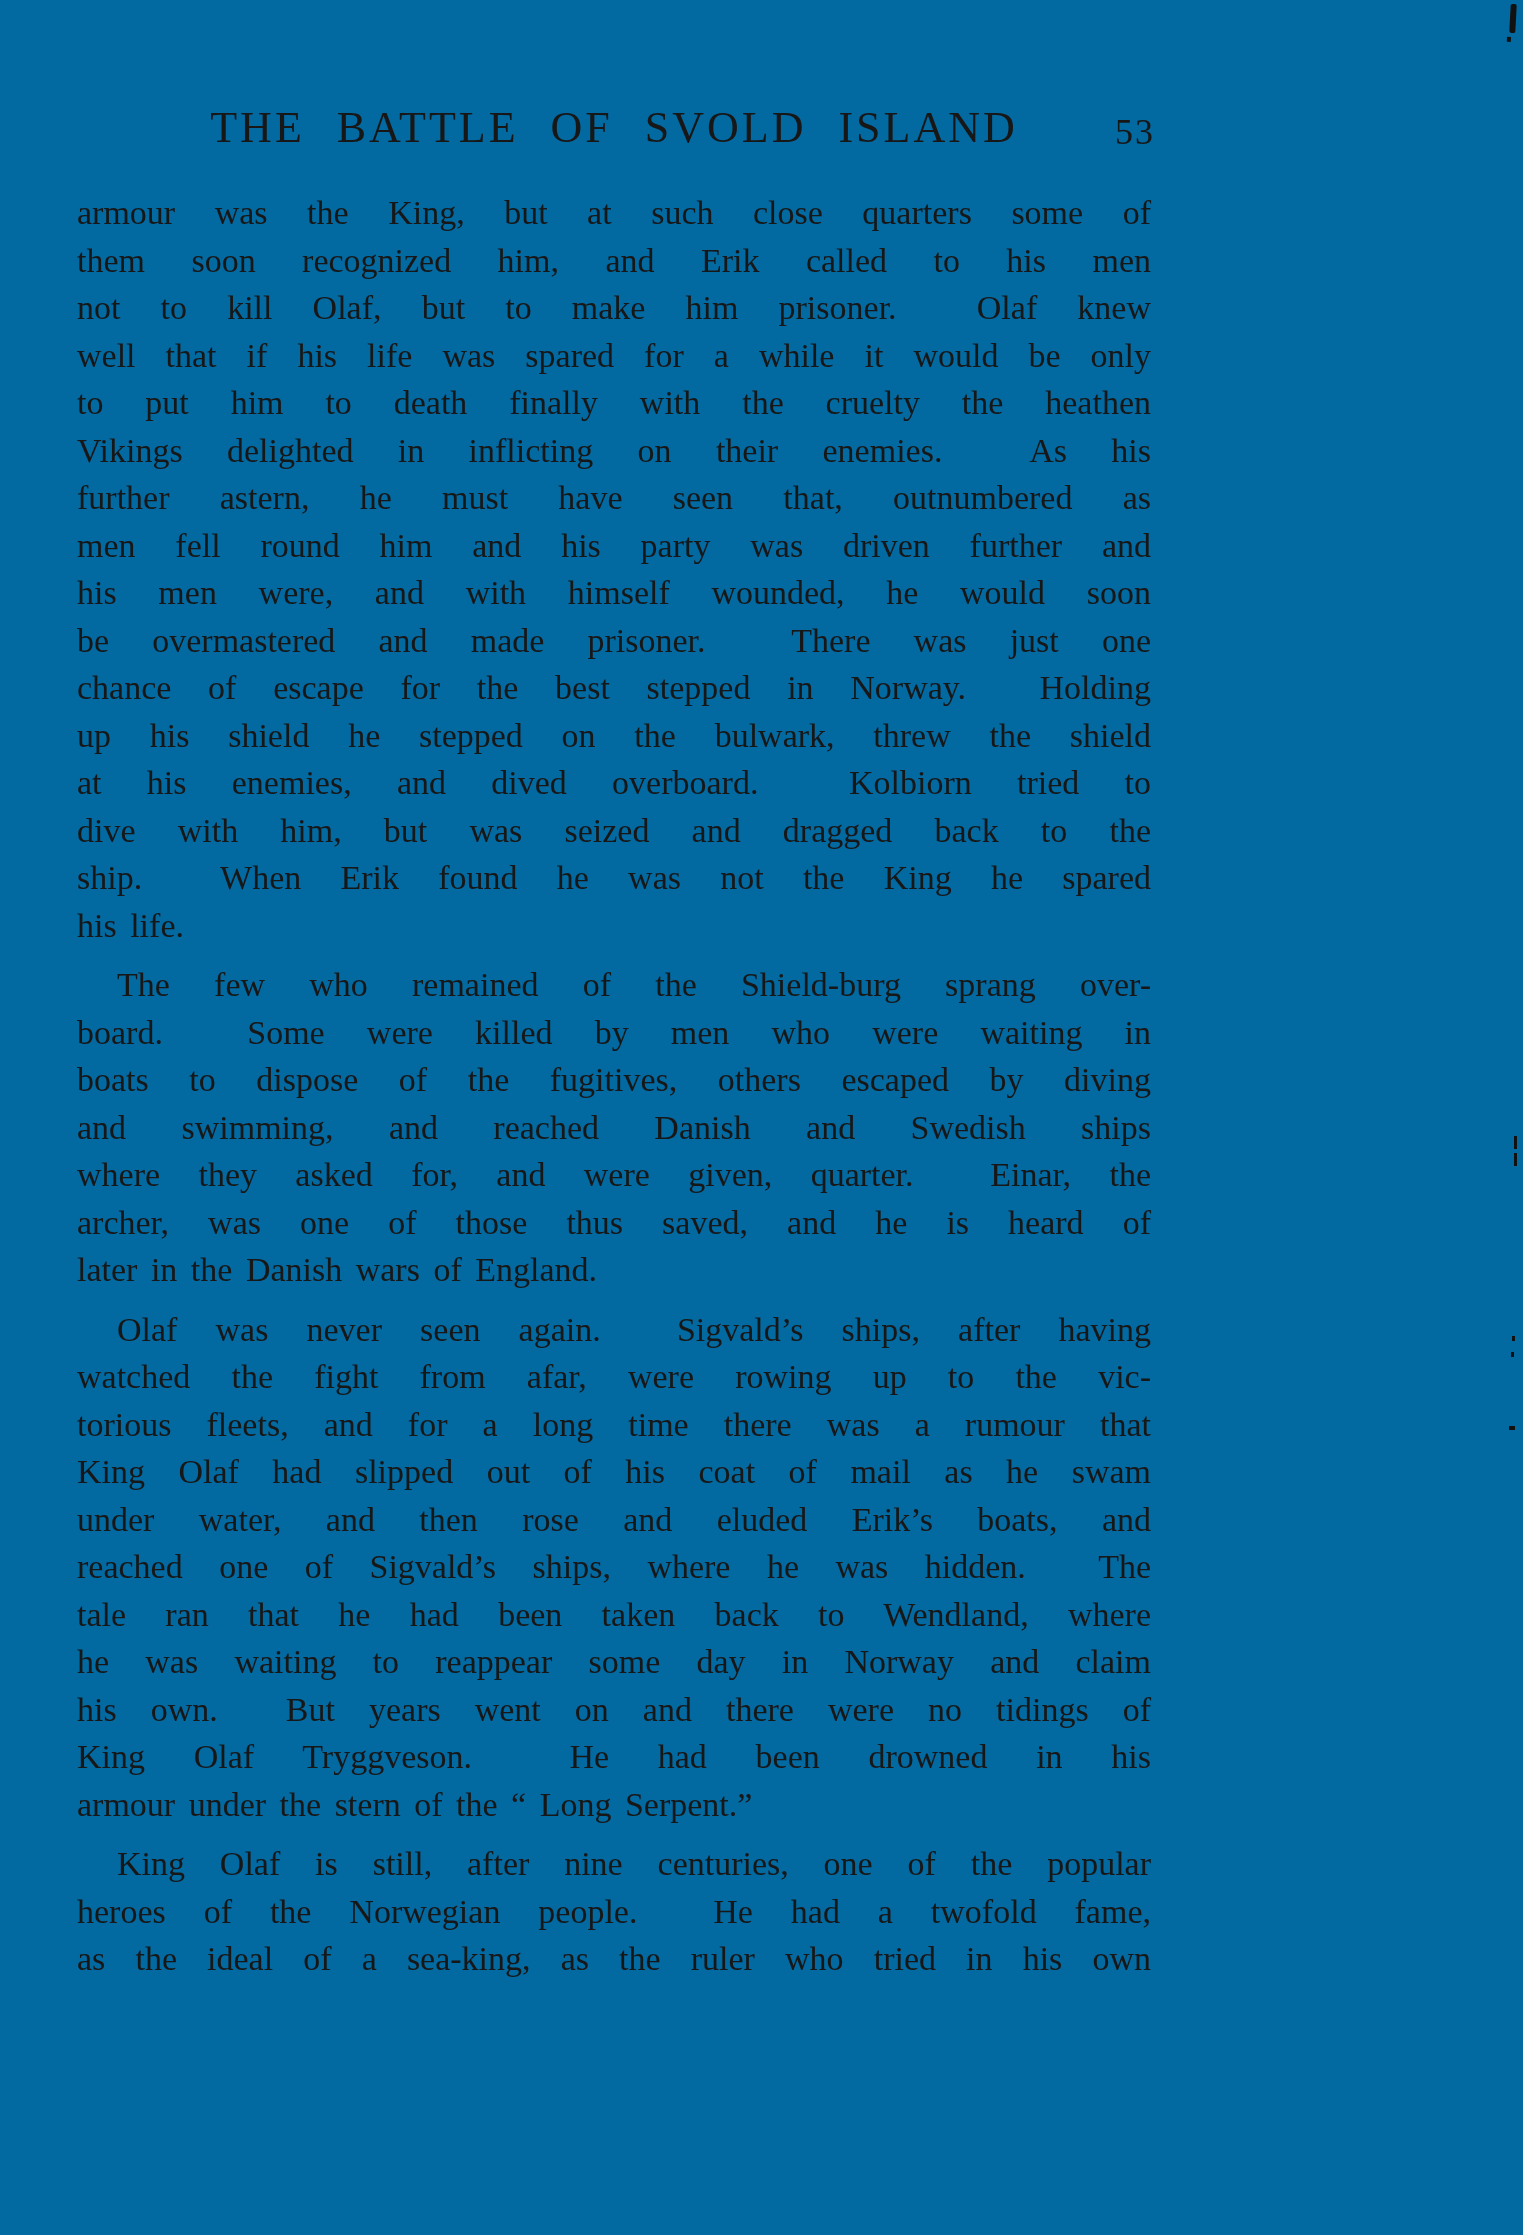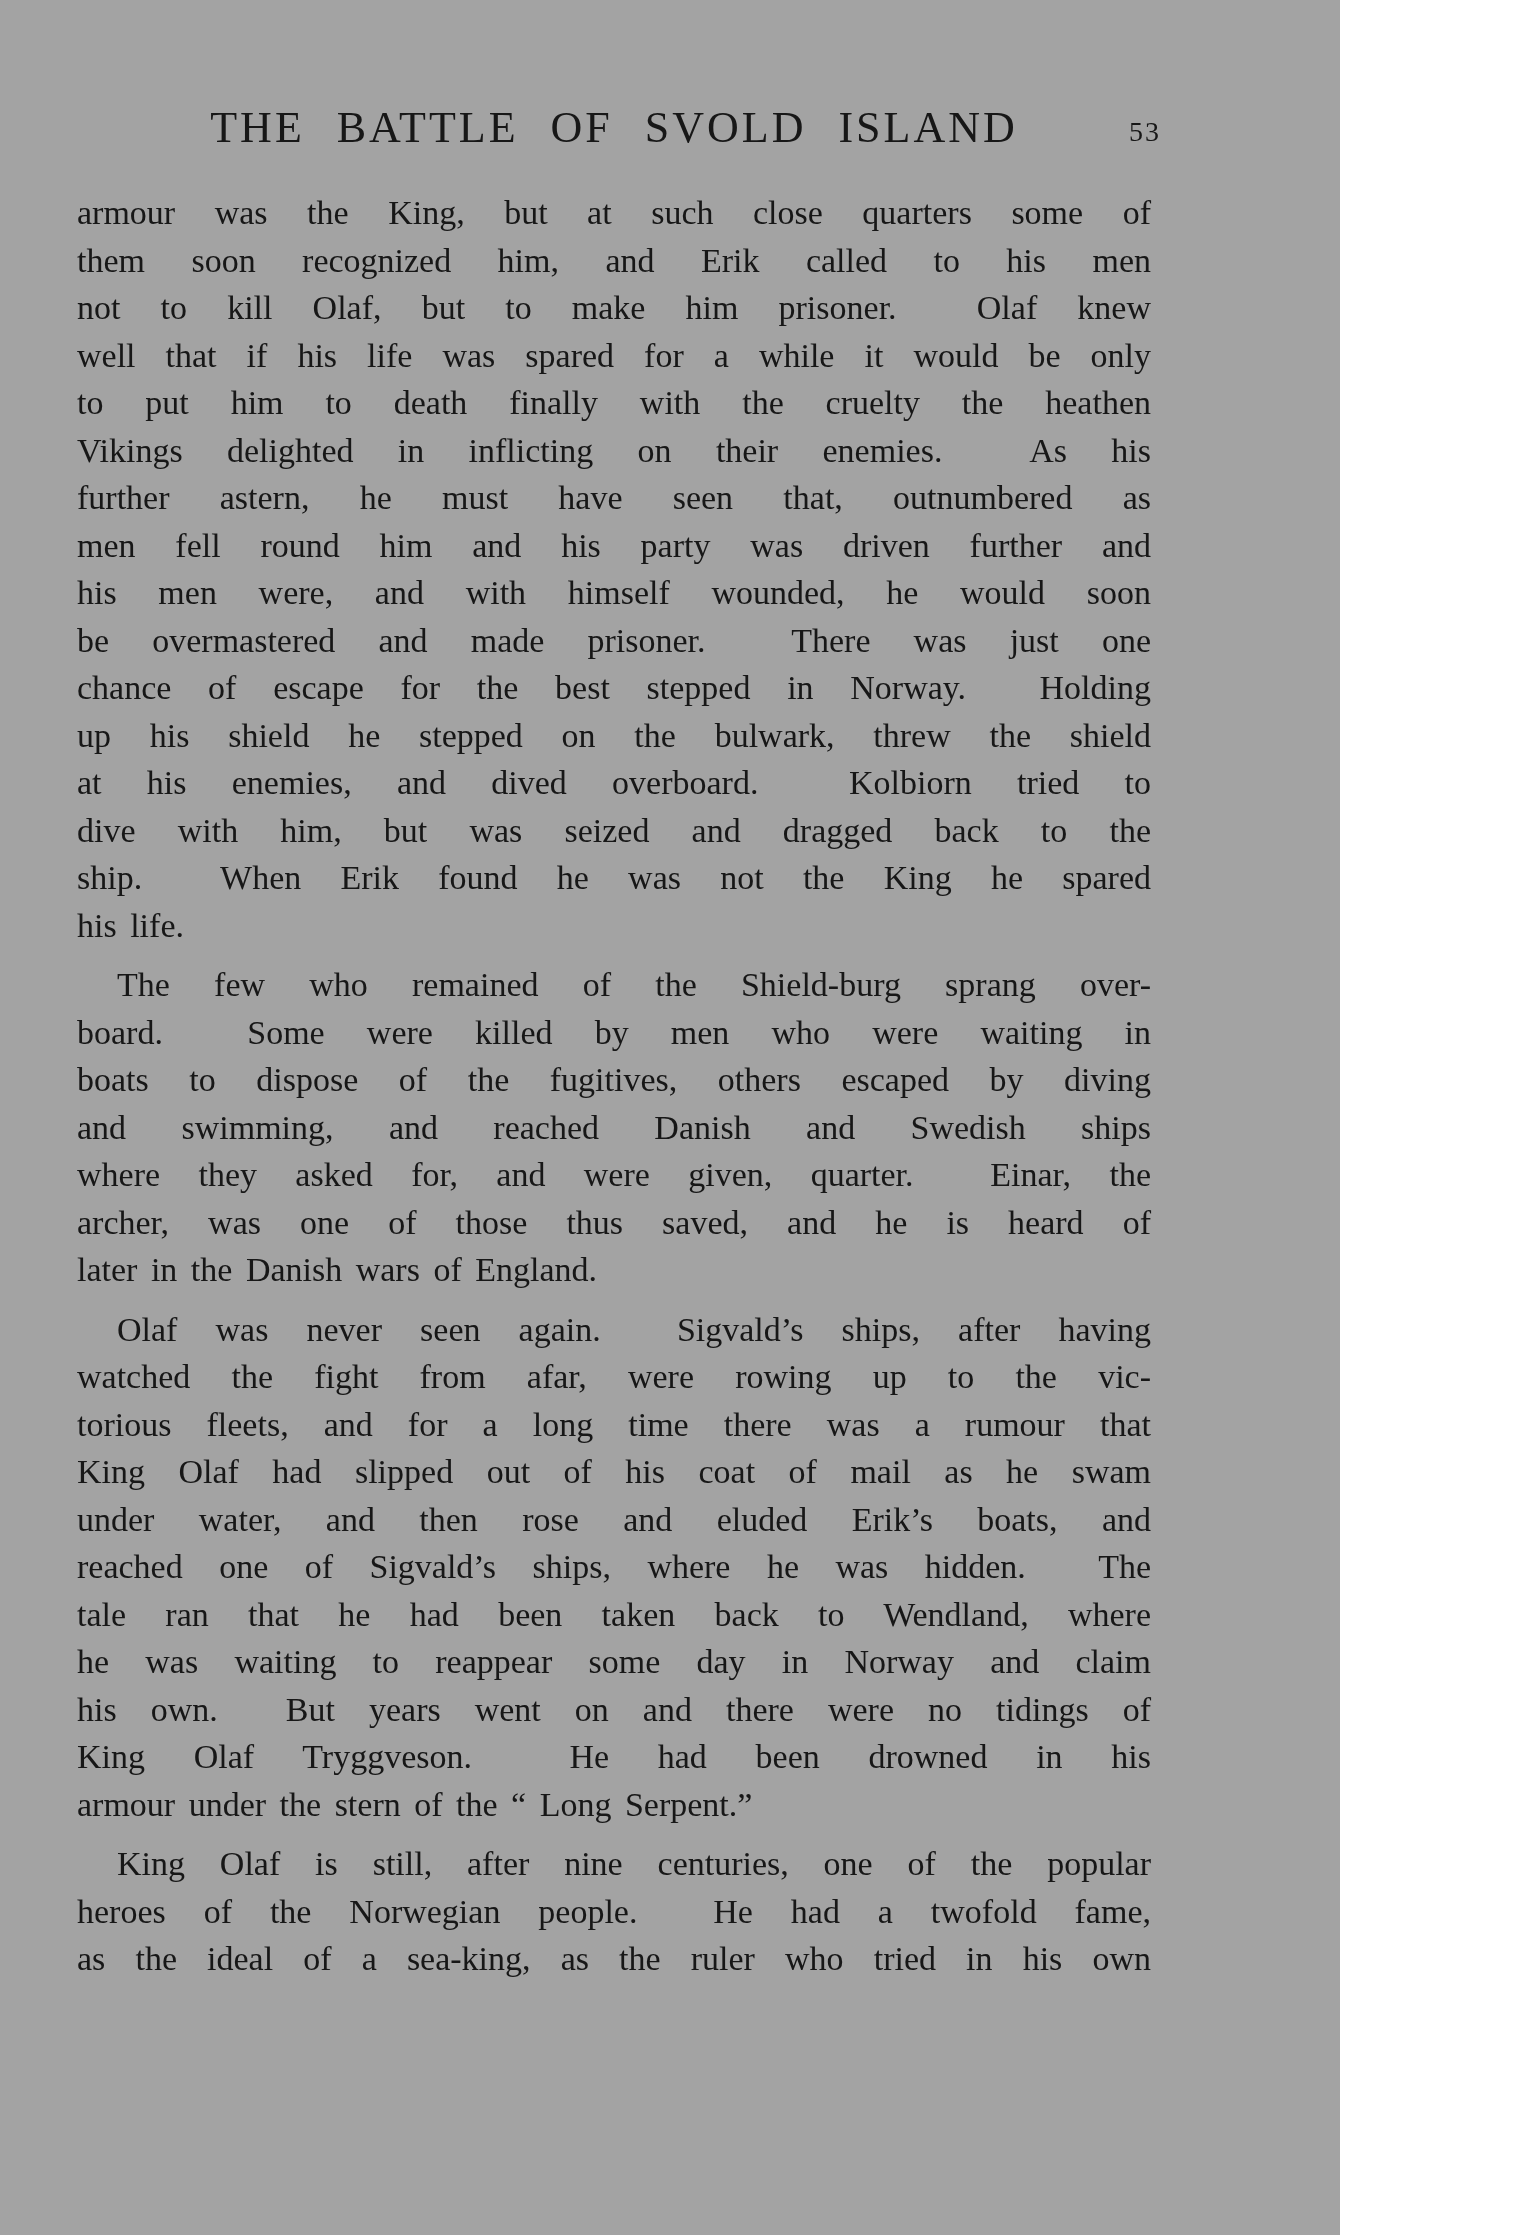--- a/index.html
+++ b/index.html
@@ -1,21 +1,21 @@
 <!DOCTYPE html>
 <html><head>
 <meta charset="utf-8">
 <style>
   html, body { margin: 0; padding: 0; background: #ffffff; }
 
   .page {
     position: relative;
-    width: 1340px;
+    width: 1523px;
     height: 2235px;
-    background: #a3a3a3;
+    background: #0369a1;
     color: #171717;
     font-family: "Liberation Serif", "DejaVu Serif", serif;
     overflow: hidden;
     text-decoration: underline;
   }
 
   .running-head {
     position: absolute;
     top: 103px;
     left: 65px;
@@ -26,23 +26,23 @@
     display: block;
     text-align: center;
     font-size: 44px;
     line-height: 50px;
     letter-spacing: 3px;
     word-spacing: 18px;
     white-space: nowrap;
   }
   .folio {
     position: absolute;
-    right: 2px;
+    right: 8px;
     top: 9px;
-    font-size: 28px;
+    font-size: 36px;
     line-height: 40px;
     letter-spacing: 2px;
   }
 
   .body-text {
     position: absolute;
     top: 177px;
     left: 65px;
     width: 1098px;
     font-size: 34px;

